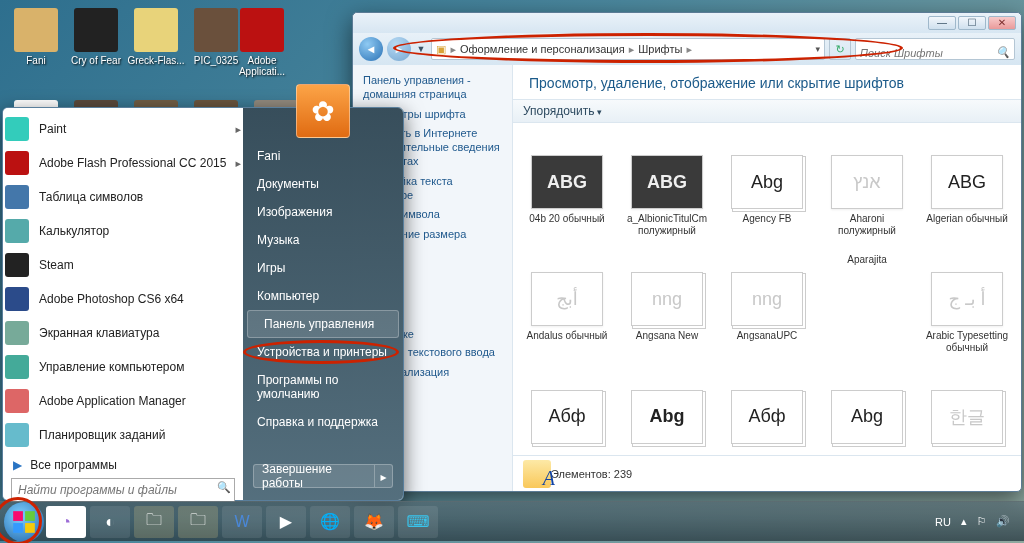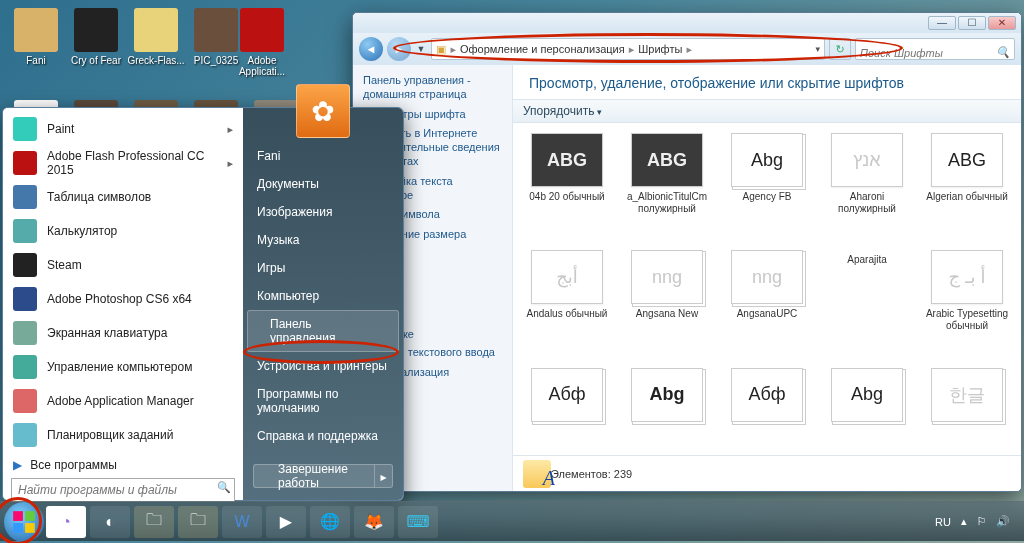--- a/index.html
+++ b/index.html
@@ -25,35 +25,35 @@
   .start-btn svg{width:26px;height:26px;}
   .start-circle-ann{position:absolute;left:-6px;bottom:-4px;width:48px;height:48px;border:3px solid #c20;border-radius:50%;}
   .task-item{width:40px;height:32px;margin:0 2px;background:#ffffff18;border-radius:3px;display:flex;align-items:center;justify-content:center;color:#fff;font-size:16px;}
   .tray{margin-left:auto;display:flex;align-items:center;color:#fff;font-size:11px;gap:10px;padding-right:14px;}
 
   
   .start-menu{position:absolute;left:2px;bottom:42px;width:402px;height:394px;
     background:linear-gradient(#f4f8fbfa,#e6eef5fa);
     border:1px solid #5a7f9c; border-radius:6px; box-shadow:0 6px 20px #0009; display:flex;}
   .sm-left{width:240px;background:#fff;border-radius:5px 0 0 5px;display:flex;flex-direction:column;padding:4px 0;}
-  .sm-item{display:flex;align-items:center;height:34px;padding:0 10px;cursor:default;}
+  .sm-item{display:flex;align-items:center;height:34px;padding:0 2px;cursor:default;}
   .sm-icon{width:24px;height:24px;border-radius:3px;margin-right:10px;flex:none;display:flex;align-items:center;justify-content:center;font-size:12px;color:#fff;}
   .sm-label{font-size:12px;color:#222;}
   .sm-sep{height:1px;background:#ddd;margin:3px 8px;}
   .sm-allprogs{display:flex;align-items:center;height:28px;padding:0 10px;font-size:12px;color:#222;}
   .sm-search{margin:6px 8px 8px;position:relative;}
   .sm-search input{width:100%;height:24px;padding:0 26px 0 6px;border:1px solid #aaa;font-style:italic;font-size:12px;color:#666;}
   .sm-search .mag{position:absolute;right:4px;top:3px;color:#6a8db3;}
 
   .sm-right{flex:1;background:linear-gradient(#2a4250ee,#4a6675ee);border-radius:0 5px 5px 0;color:#fff;display:flex;flex-direction:column;padding:4px 0;}
   .sm-avatar{width:54px;height:54px;border:1px solid #fff6;border-radius:4px;margin:-28px auto 4px;background:linear-gradient(#fca447,#e06b12);display:flex;align-items:center;justify-content:center;color:#fff;font-size:28px;}
   .sm-rlink{padding:7px 14px;font-size:12px;color:#fff;cursor:default;position:relative;}
-  .sm-rlink.sel, .sm-rlink:hover{background:#ffffff22;border:1px solid #fff4;border-radius:3px;margin:0 4px;padding:6px 22px;}
+  .sm-rlink.sel, .sm-rlink:hover{background:#ffffff22;border:1px solid #fff4;border-radius:3px;margin:0 4px;padding:6px 16px;}
   .sm-shutdown{margin:auto 10px 8px;height:24px;display:flex;align-items:center;background:#ffffff22;border:1px solid #fff4;border-radius:3px;font-size:12px;}
-  .sm-shutdown span:first-child{flex:1;padding:0 24px;}
+  .sm-shutdown span:first-child{flex:1;padding:0 8px;}
   .sm-shutdown span:last-child{width:18px;text-align:center;border-left:1px solid #fff4;height:100%;line-height:24px;}
 
   .ann-oval{position:absolute;border:3px solid #c20;border-radius:50%;}
 
   
   .win{position:absolute;left:352px;top:12px;width:670px;height:480px;
     background:#fff;border:1px solid #5b7b95;border-radius:5px;box-shadow:0 8px 24px #0008;
     display:flex;flex-direction:column;}
   .win-title{height:20px;display:flex;align-items:center;padding:0 5px;gap:4px;background:linear-gradient(#eaf2f9,#d7e6f2);border-radius:5px 5px 0 0;}
   .win-ctrls{margin-left:auto;display:flex;gap:2px;}
@@ -74,21 +74,21 @@
   .ws-head{color:#215a8e;font-size:11px;margin-bottom:2px;line-height:1.3;cursor:default;}
   .ws-sub{color:#215a8e;margin:8px 0 2px;cursor:default;}
   .ws-link{color:#215a8e;margin:5px 0;cursor:default;line-height:1.3;}
 
   .win-main{flex:1;display:flex;flex-direction:column;}
   .main-head{padding:10px 16px 8px;color:#1b5a8a;font-size:14px;}
   .toolbar{height:24px;background:linear-gradient(#f7fafc,#e8f0f6);border-top:1px solid #dbe6ef;border-bottom:1px solid #dbe6ef;display:flex;align-items:center;padding:10px 10px;font-size:12px;color:#2d4a60;}
   .toolbar .dd::after{content:" ▾";font-size:9px;}
   .font-grid{flex:1;overflow:auto;padding:10px 6px 0 6px;display:grid;grid-template-columns:repeat(5,1fr);gap:6px 4px;}
   .font-item{display:flex;flex-direction:column;align-items:center;}
-  .font-prev{width:72px;height:54px;border:1px solid #ccc;background:#fff;display:flex;align-items:center;justify-content:center;font-size:18px;color:#222;box-shadow:0 1px 2px #0001;}
+  .font-prev{width:72px;height:54px;border:1px solid #ccc;background:#fff;display:flex;align-items:center;justify-content:center;font-size:18px;color:#222;box-shadow:0 1px 2px #0001;margin-top:22px;}
   .font-prev.dim{color:#c8c8c8;}
   .font-prev.dark{background:#3a3a3a;color:#efefef;font-weight:700;}
   .font-prev.stack{box-shadow:2px 2px 0 #fff,2px 2px 0 1px #ccc;}
   .font-name{font-size:10px;color:#333;text-align:center;margin-top:4px;line-height:1.2;max-width:90px;}
 
   .statusbar{height:36px;border-top:1px solid #dbe6ef;display:flex;align-items:center;padding:16px 10px;font-size:11px;color:#333;}
   .status-icon{width:28px;height:28px;background:linear-gradient(#fde9a6,#f9c85a);border-radius:3px;position:relative;}
   .status-icon::after{content:"A";position:absolute;right:-4px;bottom:-2px;font-style:italic;font-family:serif;font-size:20px;color:#1143a3;}
 </style>
 </head>

